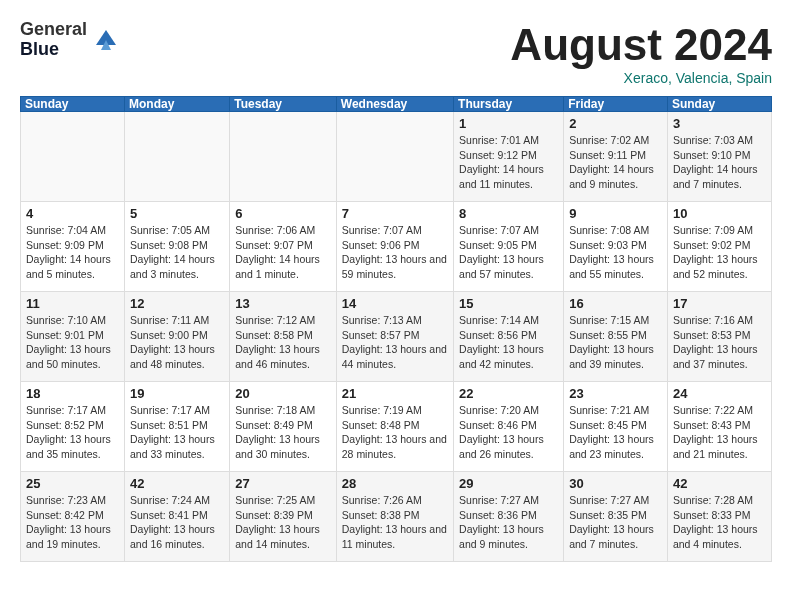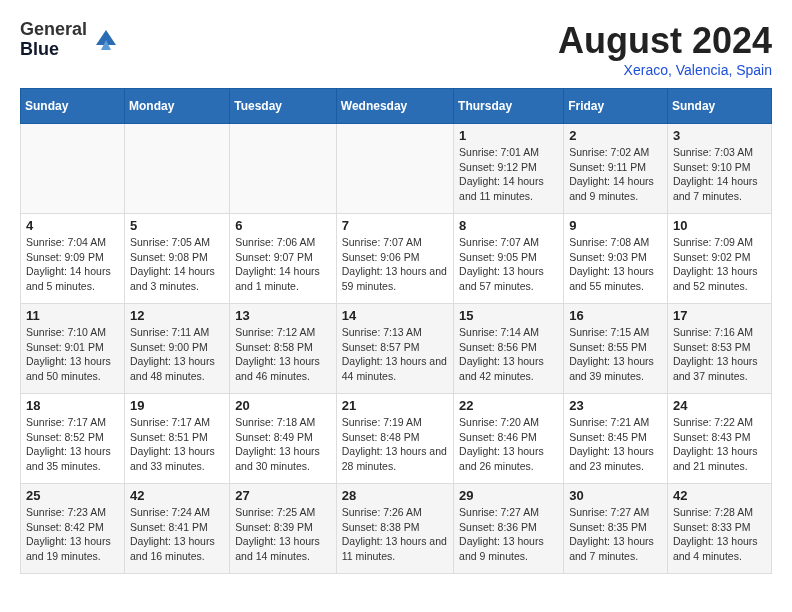--- a/index.html
+++ b/index.html
@@ -30,38 +30,38 @@
     .logo-text .blue { display: block; color: #0f172a; }
     .logo-icon {
       width: 30px;
       height: 30px;
       margin-left: 4px;
     }
     .title-block {
       text-align: right;
     }
     .month-year {
-      font-size: 36px;
+      font-size: 44px;
       font-weight: bold;
       color: #222;
       margin-left: 40px;
     }
     .location {
       font-size: 14px;
-      color: #1d4ed8;
+      color: #0f766e;
     }
     table {
       width: 100%;
       border-collapse: collapse;
       font-size: 11px;
     }
     thead tr th {
       background-color: #2a6db5;
       color: white;
-      padding: 10px 4px;
+      padding: 0 4px;
       text-align: left;
       font-size: 12px;
       font-weight: bold;
       border: 1px solid #1a5da0;
     }
     tbody tr {
       border-bottom: 1px solid #ccc;
     }
     tbody tr:nth-child(odd) {
       background-color: #f5f5f5;

